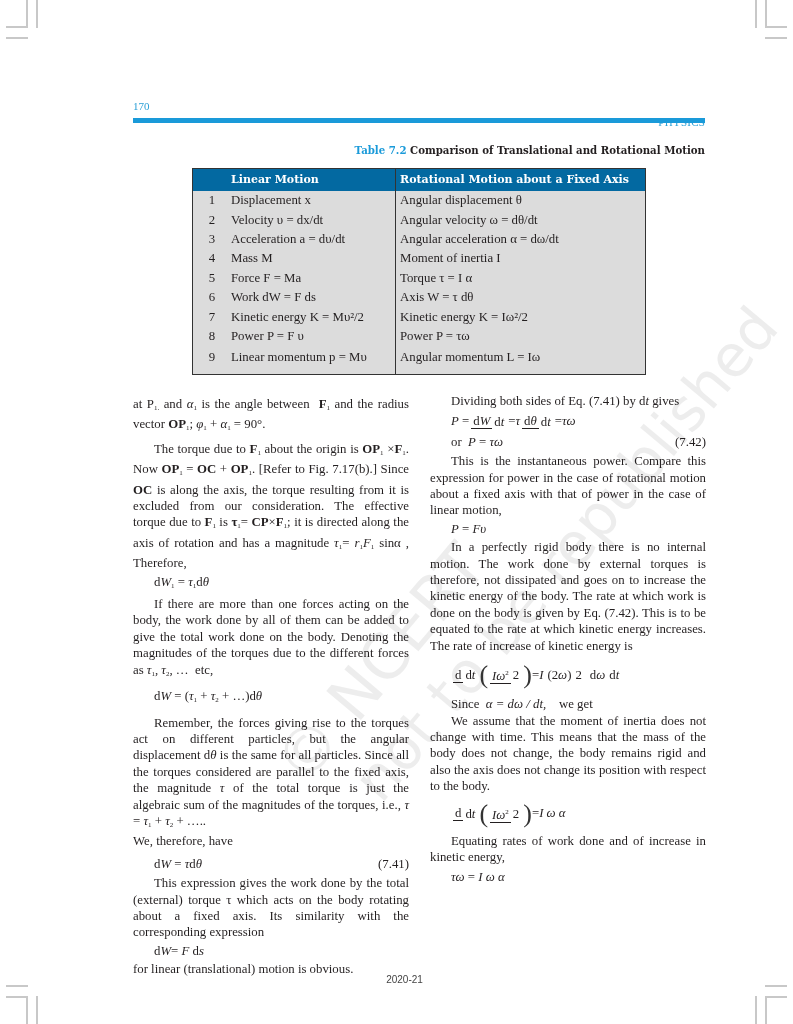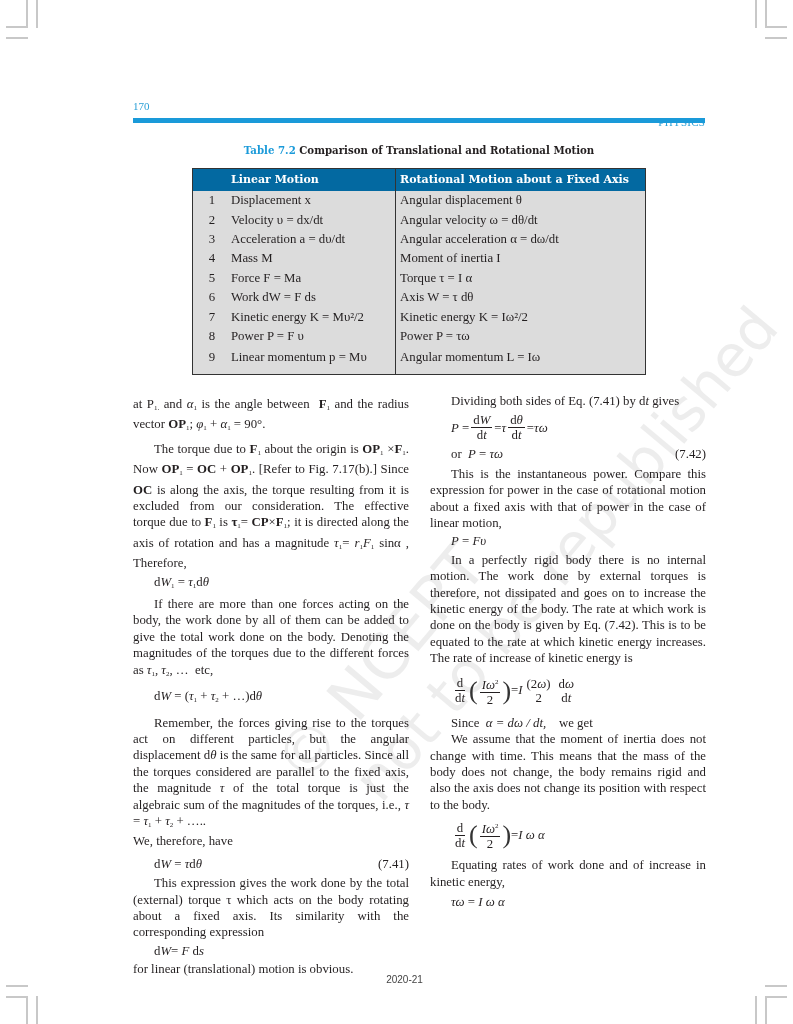--- a/index.html
+++ b/index.html
@@ -7,21 +7,21 @@
          font-family: "DejaVu Serif", "Liberation Serif", serif; color: #231f20; }
 
   .crop { position: absolute; background: #c8c8c8; }
 
   .running-head { position: absolute; left: 133px; top: 100px; width: 572px; height: 16px;
                   font-family: "Liberation Serif", serif; font-size: 11px; color: #2a9fd6; }
   .running-head .pno { position: absolute; left: 0; top: 0; }
   .running-head .sub { position: absolute; right: 0; top: 16px; letter-spacing: 0.2px; }
   .head-rule { position: absolute; left: 133px; top: 118px; width: 572px; height: 5px; background: #1a9ad9; }
 
-  .table-caption { position: absolute; left: 133px; top: 144px; width: 572px; text-align: center;
+  .table-caption { position: absolute; left: 133px; top: 144px; width: 572px; text-align: right;
                    font-family: "DejaVu Serif", serif; font-size: 10.2px; font-weight: bold; color: #231f20; }
   .table-caption .num { color: #1a9ad9; }
 
   .cmp-table { position: absolute; left: 192px; top: 168px; width: 454px; border: 1.5px solid #333;
                background: #dcdcdc; border-collapse: collapse; font-family: "Liberation Serif", serif;
                font-size: 12.8px; color: #231f20; }
   .cmp-table th { background: #0369a1; color: #ffffff; font-family: "DejaVu Serif", serif;
                   font-size: 11px; font-weight: bold; text-align: left; padding: 2px 4px 3px 4px; height: 17px; }
   .cmp-table td { padding: 0 4px; height: 19.4px; white-space: nowrap; }
   .cmp-table td.n { width: 30px; text-align: center; padding: 0 0 0 4px; }
@@ -36,21 +36,21 @@
   .col p { margin: 0; text-indent: 21px; }
   .col p.noind { text-indent: 0; }
   .col .eq { text-indent: 0; padding-left: 21px; margin: 2px 0; white-space: nowrap; }
   .col .eq-num { display: flex; justify-content: space-between; padding-left: 21px; margin: 3px 0; }
   .col .disp { padding-left: 21px; margin: 4px 0; display: flex; align-items: center; }
   i { font-style: italic; }
   b { font-weight: bold; }
   sub { font-size: 7px; vertical-align: -2px; }
   sup { font-size: 7px; vertical-align: 5px; }
 
-  .frac { display: inline-flex; flex-direction: column; align-items: center; vertical-align: middle;
+  .frac { display: inline-flex; flex-direction: row; align-items: center; vertical-align: middle;
           margin: 0 2px; line-height: 14px; }
   .frac .top { border-bottom: 1px solid #231f20; padding: 0 2px; }
   .frac .bot { padding: 0 2px; }
   .paren { font-size: 26px; line-height: 26px; font-weight: 200; color: #333; }
 
   .watermark { position: absolute; left: 250px; top: 330px; width: 460px; height: 450px;
                pointer-events: none; }
   .watermark span { position: absolute; font-family: "DejaVu Sans", sans-serif; color: rgba(190,190,190,0.28);
                     transform-origin: left top; white-space: nowrap; }
 

